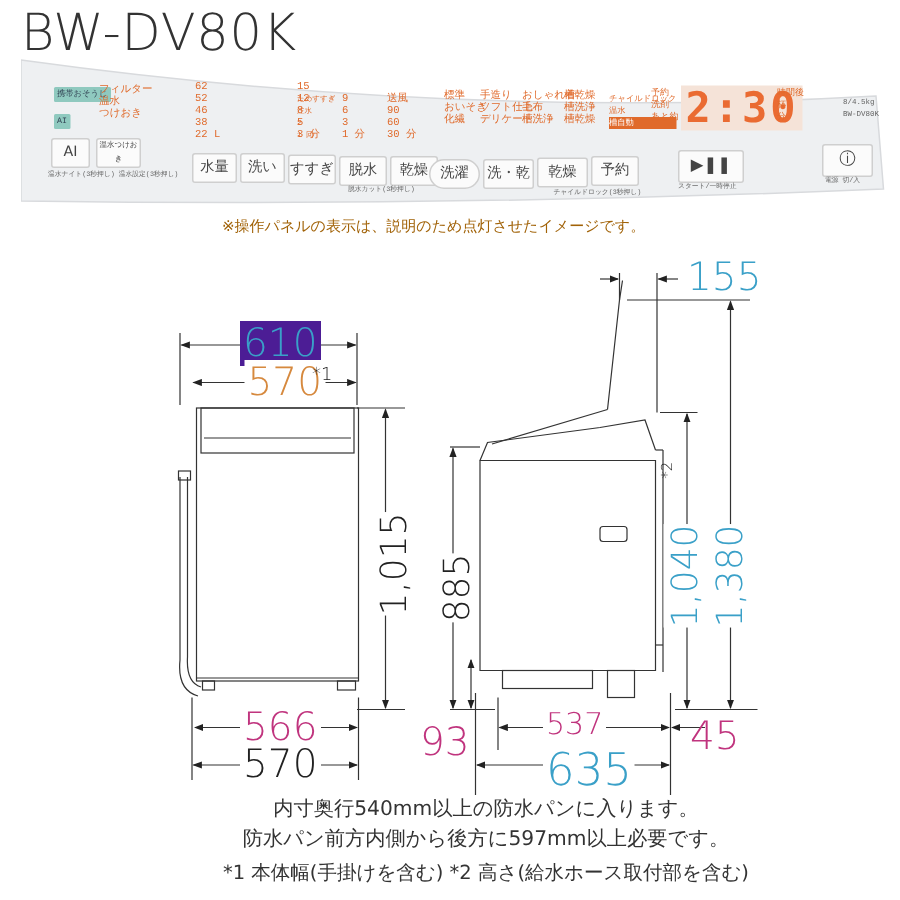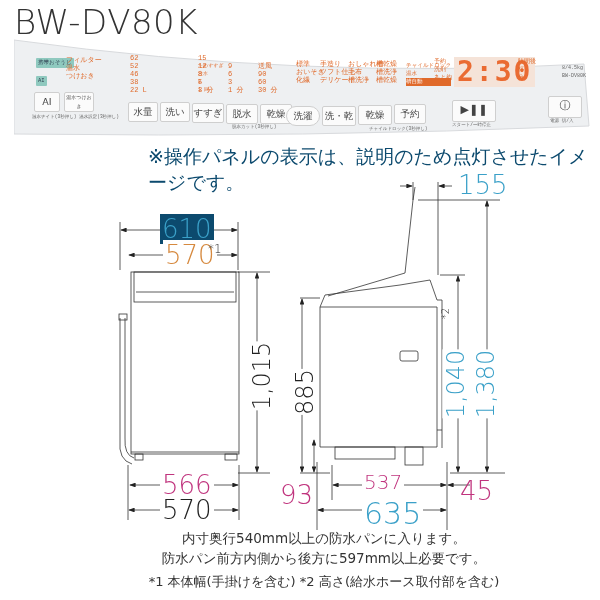--- a/index.html
+++ b/index.html
@@ -8,21 +8,21 @@
   .abs { position:absolute; }
   .model { left:14px; top:2px; font-size:34px; font-family:"DejaVu Sans", sans-serif; font-weight:300; color:#333; letter-spacing:0.5px; }
   .panel-wrap { left:14px; top:38px; width:580px; height:100px; }
   .panel-svg { position:absolute; left:0; top:0; }
   .ptxt { position:absolute; font-size:7px; line-height:8px; color:#e06a2b; font-family:Liberation Mono, monospace; }
   .ptxt.gray { color:#666; }
   .ptxt.small { font-size:4.5px; line-height:5px; color:#666; }
   .teal { background:#8fc9bf; color:#345; font-size:5.5px; padding:1px 2px; border-radius:1px; }
   .pbtn { position:absolute; background:#fbfbfb; border:1px solid #cfcfcf; border-radius:2px; font-size:9.5px; color:#444; text-align:center; line-height:18px; height:18px; }
   .seg { position:absolute; color:#ea6b32; font-family:"DejaVu Sans Mono", monospace; font-size:28px; font-weight:bold; letter-spacing:2px; background:#f5e3d8; padding:0 3px; line-height:30px;}
-  .note-top { left:148px; top:144px; font-size:19px; color:#0c4a6e; }
+  .note-top { left:148px; top:144px; font-size:10px; color:#a16207; }
   .dim { position:absolute; font-family:"DejaVu Sans", sans-serif; font-weight:300; }
   .blue { color:#3aa0c8; }
   .orange { color:#d6893e; }
   .magenta { color:#c0347e; }
   .black { color:#222; }
   .footer { position:absolute; left:0; width:600px; text-align:center; font-size:13.5px; color:#333;padding-left:24px; }
 </style>
 </head>
 <body>
 
@@ -201,21 +201,21 @@
     <line x1="314" y1="440" x2="314" y2="472" marker-start="url(#al)" marker-end="url(#ar)"></line>
     <line x1="317" y1="462" x2="317" y2="530"></line>
       <line x1="447" y1="462" x2="447" y2="530"></line>
     <line x1="332" y1="465" x2="332" y2="500"></line>
     <line x1="333" y1="485" x2="446" y2="485" marker-start="url(#al)" marker-end="url(#ar)"></line>
     <line x1="470" y1="485" x2="448" y2="485" marker-end="url(#ar)"></line>
     <line x1="318" y1="510" x2="446" y2="510" marker-start="url(#al)" marker-end="url(#ar)"></line>
   </g>
 </svg>
 
-<span class="dim blue" style="left:160px;top:214px;font-size:26px;background:#0c4a6e;padding:0 2px;">610</span>
+<span class="dim blue" style="left:160px;top:214px;font-size:26px;background:#4c1d95;padding:0 2px;">610</span>
 <span class="dim orange" style="left:163px;top:240px;font-size:26px;background:#fff;padding:0 2px;">570</span>
 <span class="dim black" style="left:208px;top:242px;font-size:12px;">*1</span>
 <span class="dim black" style="left:228px;top:362px;font-size:24px;transform:rotate(-90deg);transform-origin:center;background:#fff;">1,015</span>
 <span class="dim magenta" style="left:160px;top:470px;font-size:26px;background:#fff;padding:0 2px;">566</span>
 <span class="dim black" style="left:160px;top:495px;font-size:26px;background:#fff;padding:0 2px;">570</span>
 
 <span class="dim blue" style="left:458px;top:170px;font-size:26px;">155</span>
 <span class="dim black" style="left:282px;top:378px;font-size:24px;transform:rotate(-90deg);background:#fff;">885</span>
 <span class="dim black" style="left:440px;top:308px;font-size:10px;transform:rotate(-90deg);">*2</span>
 <span class="dim blue" style="left:422px;top:370px;font-size:24px;transform:rotate(-90deg);background:#fff;">1,040</span>

